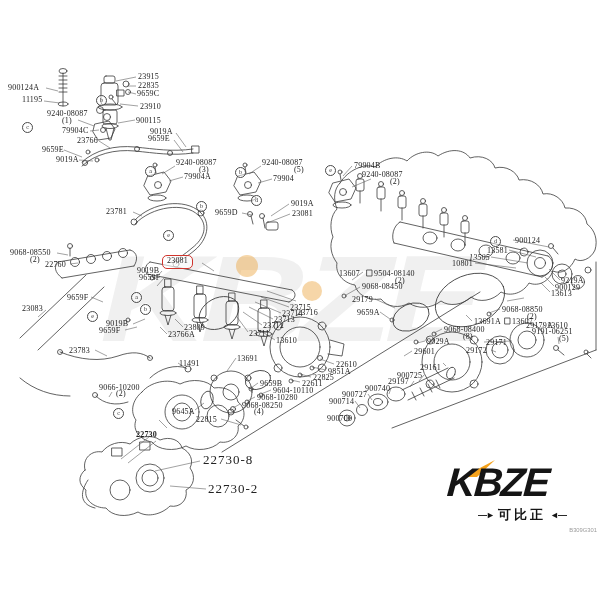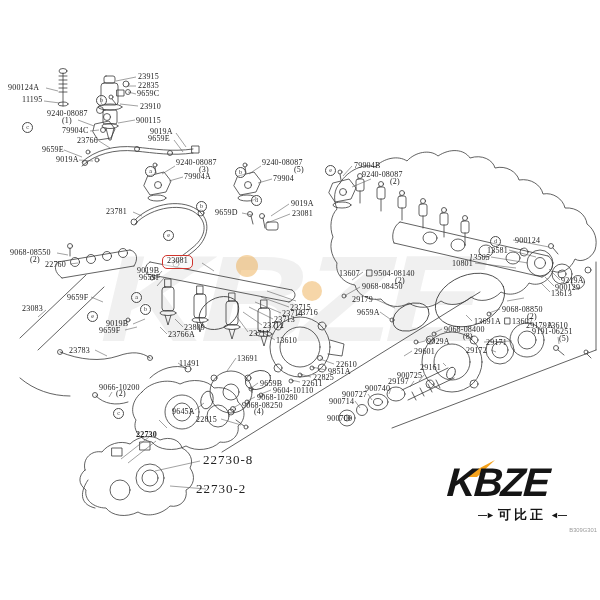--- a/index.html
+++ b/index.html
@@ -350,21 +350,21 @@
       <span class="callout" style="left: 273px; top: 387px;">9604-10110</span>
       <span class="callout" style="left: 257px; top: 394px;">9068-10280</span>
       <span class="callout" style="left: 242px; top: 402px;">9068-08250</span>
       <span class="callout" style="left: 254px; top: 408px;">(4)</span>
       <span class="callout" style="left: 99px; top: 384px;">9066-10200</span>
       <span class="callout" style="left: 116px; top: 390px;">(2)</span>
       <span class="callout" style="left: 172px; top: 408px;">9645A</span>
       <span class="callout" style="left: 196px; top: 416px;">22815</span>
       <span class="callout" style="left: 136px; top: 431px; font-weight: bold;">22730</span>
       <span class="callout big" style="left: 203px; top: 453px;">22730-8</span>
-      <span class="callout big" style="left: 196px; top: 482px; text-align: center;">22730-2</span>
+      <span class="callout big" style="left: 208px; top: 482px; text-align: center;">22730-2</span>
     </div>
   <div class="layer" id="letter-layer">
       <span class="circ" style="left: 22px; top: 122px;">c</span>
       <span class="circ" style="left: 96px; top: 95px;">b</span>
       <span class="circ" style="left: 145px; top: 166px;">a</span>
       <span class="circ" style="left: 235px; top: 167px;">b</span>
       <span class="circ" style="left: 325px; top: 165px;">e</span>
       <span class="circ" style="left: 251px; top: 195px;">d</span>
       <span class="circ" style="left: 196px; top: 201px;">b</span>
       <span class="circ" style="left: 163px; top: 230px;">e</span>

